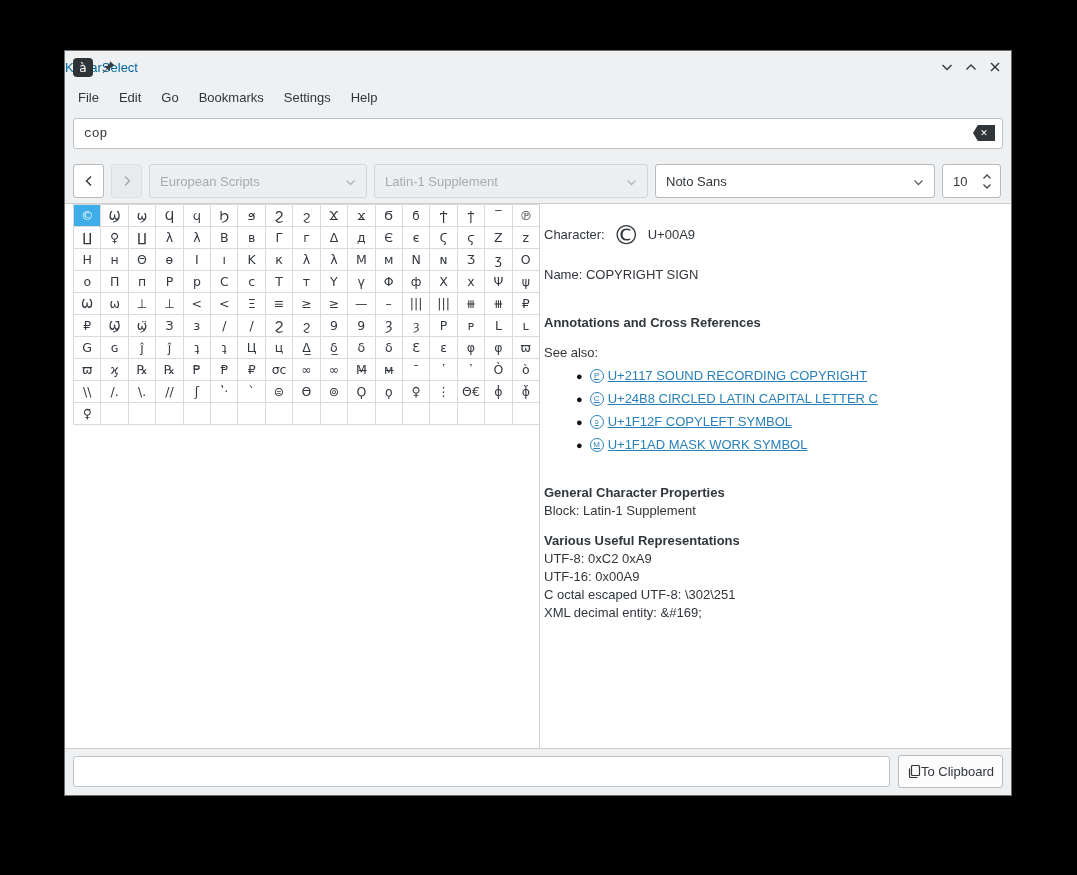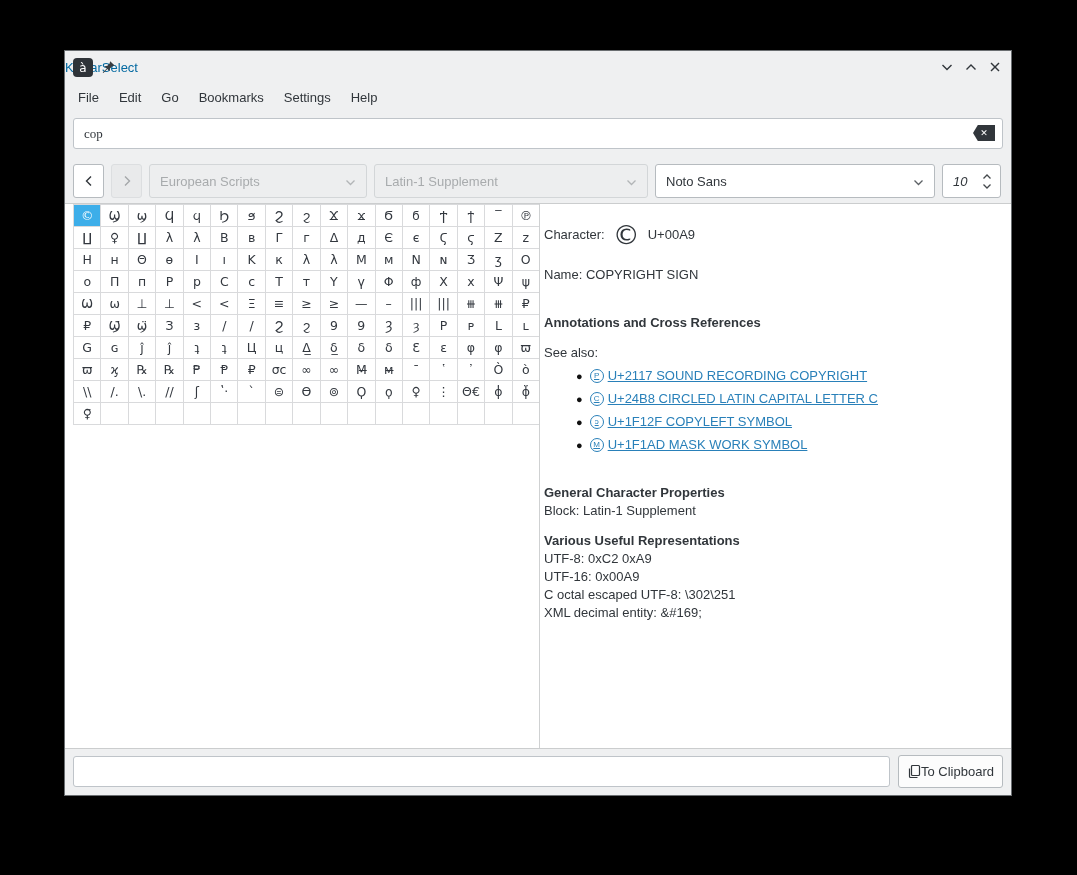--- a/index.html
+++ b/index.html
@@ -18,21 +18,21 @@
   .win-controls{position:absolute;right:8px;top:8px;display:flex;gap:8px;}
   .wbtn{width:16px;height:16px;display:flex;align-items:center;justify-content:center;}
   .wbtn svg{stroke:#31363b;stroke-width:1.4;fill:none;}
   
   .menubar{display:flex;height:27px;align-items:center;padding-left:3px;}
   .menu-item{padding:0 10px;line-height:27px;}
   
   .searchrow{position:relative;margin:7px 8px 0 8px;}
   .search-input{width:100%;height:31px;box-sizing:border-box;border:1px solid #bfc4c9;
                 border-radius:3px;background:#fff;padding:0 30px 0 10px;font-size:13px;
-                color:#31363b;font-family:Liberation Serif, serif;outline:none;}
+                color:#31363b;font-family:Liberation Mono, monospace;outline:none;}
   .clear-btn{position:absolute;right:8px;top:7px;width:22px;height:16px;background:#31363b;
              clip-path:polygon(22% 0,100% 0,100% 100%,22% 100%,0 50%);
              color:#fff;font-size:9px;display:flex;align-items:center;justify-content:center;}
   
   .navrow{display:flex;align-items:center;margin:15px 8px 0 8px;height:34px;gap:7px;}
   .navbtn{width:31px;height:34px;border-radius:3px;display:flex;align-items:center;
           justify-content:center;box-sizing:border-box;}
   .navbtn.enabled{background:#fff;border:1px solid #b6bbbf;}
   .navbtn.disabled{background:#e9eaeb;border:1px solid #dcdee0;}
   .navbtn svg{fill:none;stroke-width:1.4;}
@@ -41,21 +41,21 @@
   .combo{height:34px;border:1px solid #d3d6d8;border-radius:3px;display:flex;
          align-items:center;box-sizing:border-box;padding:0 10px;justify-content:space-between;}
   .combo.off{background:#edeeef;color:#a8abad;}
   .combo.on{background:#fff;border-color:#b6bbbf;color:#31363b;}
   .combo .chev svg{stroke-width:1.3;fill:none;}
   .combo.off .chev svg{stroke:#b2b5b7;}
   .combo.on .chev svg{stroke:#5c6165;}
   .combo1{width:218px;}  .combo2{width:274px;}  .combo3{width:280px;}
   .spin{width:59px;height:34px;background:#fff;border:1px solid #b6bbbf;border-radius:3px;
         box-sizing:border-box;display:flex;align-items:center;justify-content:space-between;
-        padding:0 8px 0 10px;font-style:italic;}
+        padding:0 8px 0 10px;}
   .spin .arrows{display:flex;flex-direction:column;gap:3px;}
   .spin .arrows svg{stroke:#45494d;stroke-width:1.3;fill:none;}
   
   .content{position:absolute;left:0;top:152px;width:100%;height:546px;background:#fff;
            border-top:1px solid #cbcdce;border-bottom:1px solid #cbcdce;box-sizing:border-box;}
   .vdivider{position:absolute;left:474px;top:0;bottom:0;width:1px;background:#cfd1d2;}
   .chargrid{position:absolute;left:8px;top:0;width:467px;
             display:grid;grid-template-columns:repeat(17,1fr);
             border-left:1px solid #d9dadc;border-top:1px solid #d9dadc;box-sizing:border-box;}
   .cell{height:21px;border-right:1px solid #d9dadc;border-bottom:1px solid #d9dadc;

